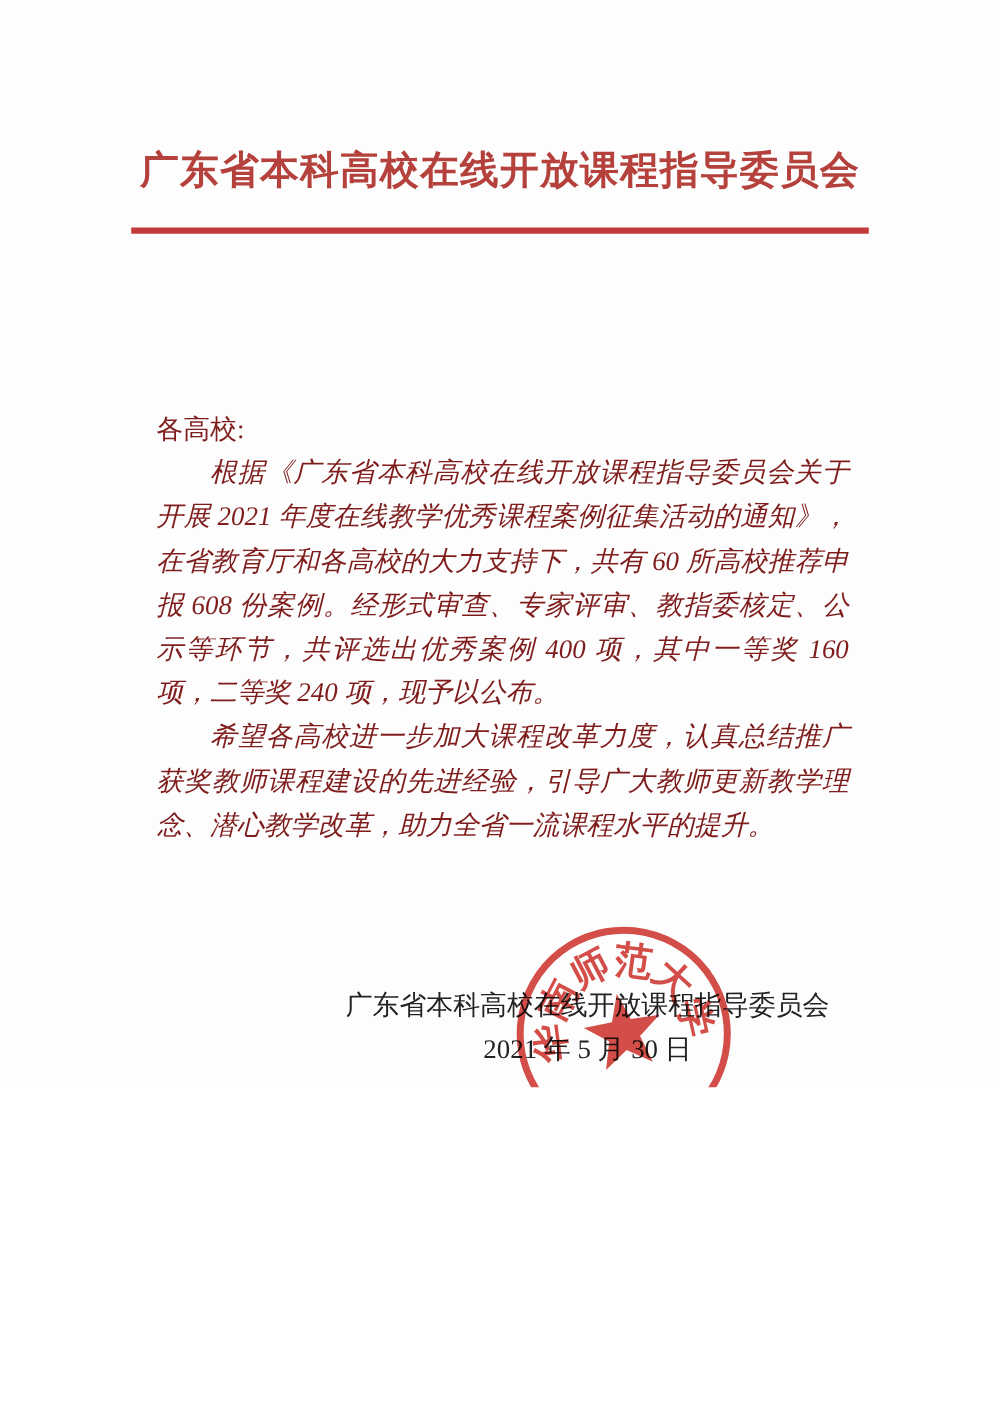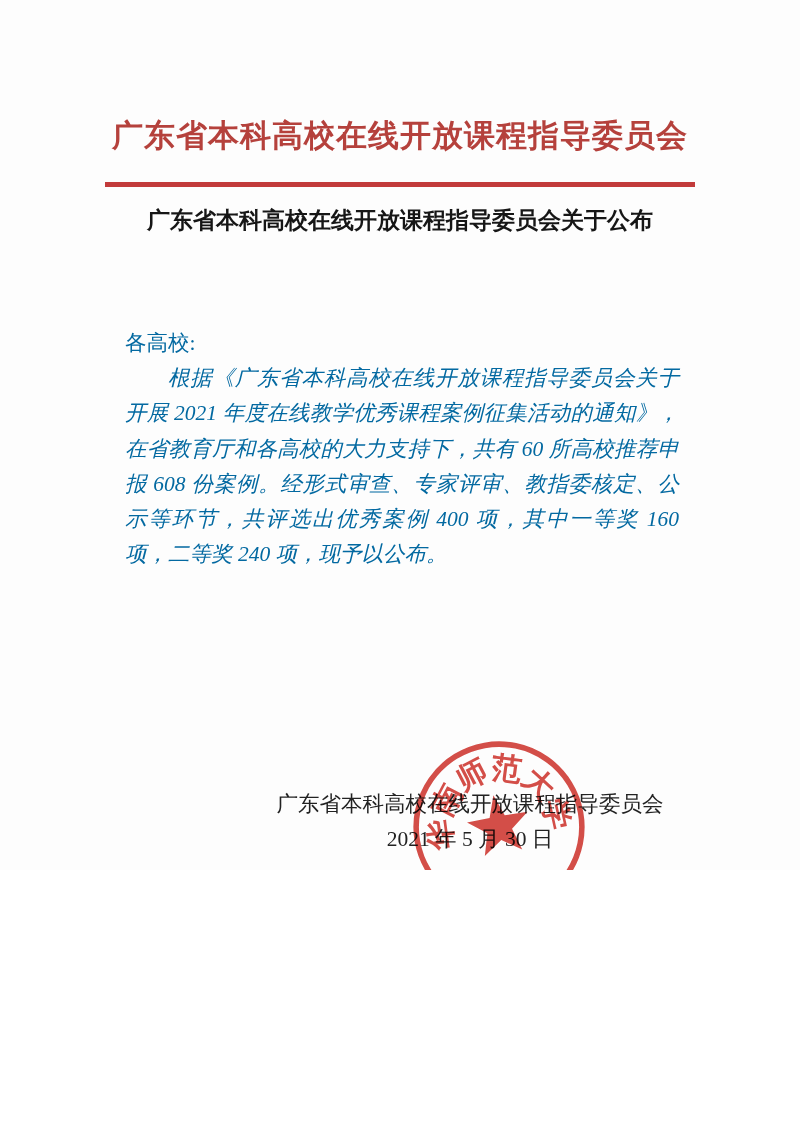--- a/index.html
+++ b/index.html
@@ -51,21 +51,21 @@
   
   .body-text {
     position: absolute;
     top: 326px;
     left: 125px;
     width: 554px;
     font-size: 21.5px;
     line-height: 35.2px;
     text-align: justify;
     text-justify: inter-ideograph;
-    color: #0369a1;
+    color: #7f1d1d;
   }
   .body-text p {
     margin: 0;
   }
   .body-text p.indent {
     text-indent: 2em;
     font-style: italic;
   }
   
   .signature {
@@ -103,26 +103,26 @@
 </head>
 <body>
 
 <div class="page">
 
   <div class="letterhead" style="color: rgb(181, 65, 60);">广东省本科高校在线开放课程指导委员会</div>
 
   <div class="letterhead-rule" style="background: rgb(194, 59, 59);"></div>
 
   <div class="doc-title">
-    <div>广东省本科高校在线开放课程指导委员会关于公布</div>
   </div>
 
   <div class="body-text">
     <p>各高校:</p>
     <p class="indent">根据《广东省本科高校在线开放课程指导委员会关于开展 2021 年度在线教学优秀课程案例征集活动的通知》，在省教育厅和各高校的大力支持下，共有 60 所高校推荐申报 608 份案例。经形式审查、专家评审、教指委核定、公示等环节，共评选出优秀案例 400 项，其中一等奖 160 项，二等奖 240 项，现予以公布。</p>
+    <p class="indent">希望各高校进一步加大课程改革力度，认真总结推广获奖教师课程建设的先进经验，引导广大教师更新教学理念、潜心教学改革，助力全省一流课程水平的提升。</p>
   </div>
 
   <div class="signature">
     <div>广东省本科高校在线开放课程指导委员会</div>
     <div>2021 年 5 月 30 日</div>
   </div>
 
   <div class="seal">
     <svg viewBox="0 0 190 190">
       <circle cx="95" cy="95" r="82" fill="none" stroke-width="5.5" stroke="#d0352e"></circle>

